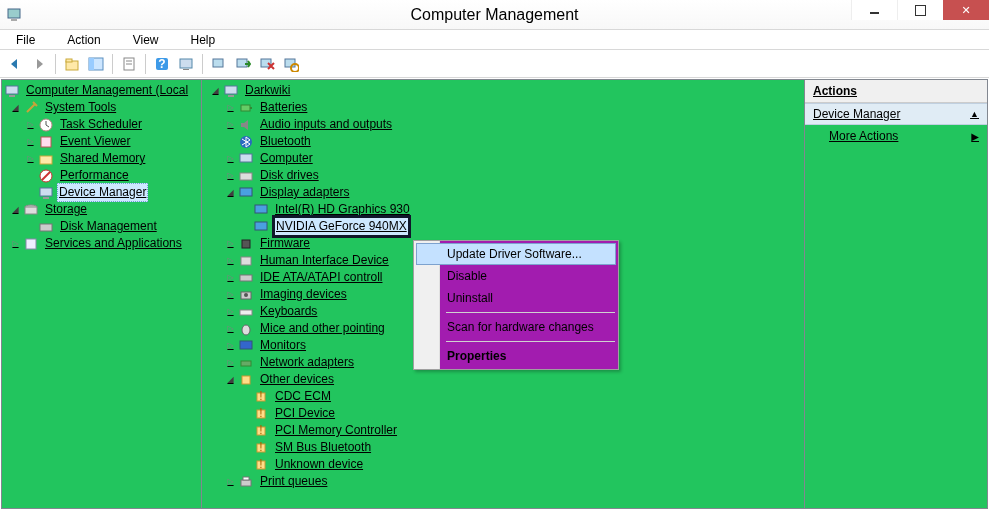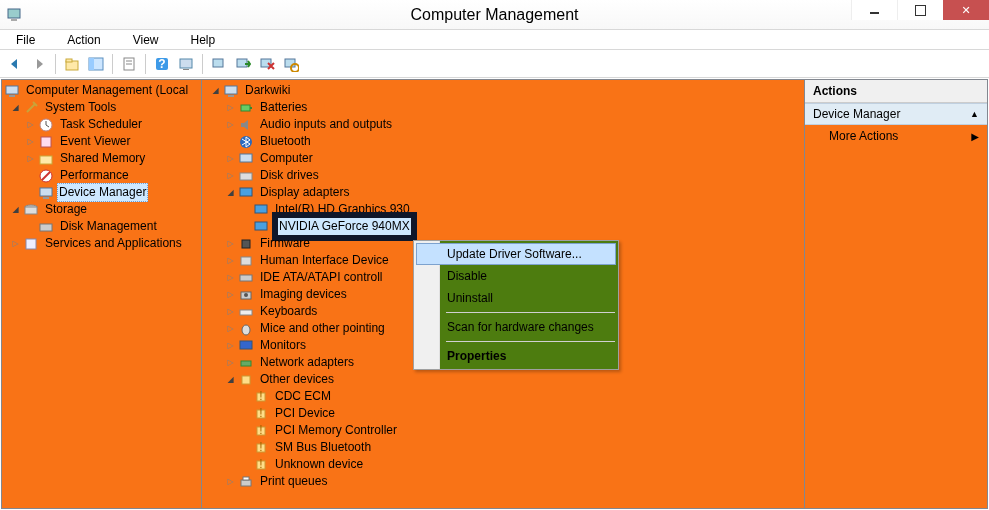--- a/index.html
+++ b/index.html
@@ -17,41 +17,41 @@
 .winbtn.close::before{content:"✕";font-size:11px;color:#fff;}
 
 .menubar { height: 20px; border-bottom:1px solid #d8d8d8; display:flex; align-items:center; padding-left:8px; gap:16px;}
 .menubar span { padding:2px 8px; cursor:default; }
 
 .toolbar { height: 28px; border-bottom:1px solid #d8d8d8; display:flex; align-items:center; padding:0 4px; gap:2px;}
 .tbtn { width:22px;height:22px; display:flex;align-items:center;justify-content:center; border:1px solid transparent;}
 .tsep{width:1px;height:20px;background:#ccc;margin:0 3px;}
 
 .workspace { display:flex; height: calc(510px - 30px - 20px - 28px); }
-.pane { border:1px solid #828790; background:#f97316; overflow:hidden; position:relative;}
+.pane { border:1px solid #828790; background:#22c55e; overflow:hidden; position:relative;text-decoration:underline;}
 .pane.left{width:200px; margin:1px 0 1px 1px; border-right:none;}
 .pane.mid{flex:1; margin:1px 0;}
 .pane.right{width:183px; margin:1px 1px 1px 0; border-left:none;}
 
 .tree { padding:2px 0 2px 2px; white-space:nowrap; line-height:17px;}
 .row { display:flex; align-items:center; height:17px; cursor:default;}
 .tw { width:15px; height:15px; display:flex;align-items:center;justify-content:center; color:#595959; font-size:10px;}
 .tw.open::before{content:"◢";color:#404040;font-size:8px;}
 .tw.closed::before{content:"▷";color:#808080;font-size:8px;}
 .ico{width:16px;height:16px;margin-right:3px;display:flex;align-items:center;justify-content:center;font-size:11px;}
 .lbl{padding:0 2px;}
 .row.sel .lbl{ background:#cde8ff; border:1px dotted #6e9fd4; padding:0 1px;}
 .row:not(.sel) .lbl{border:1px solid transparent;}
-.row.hisel .lbl{ background:#cde8ff; border:6px solid #0f172a; padding:0 1px;}
+.row.hisel .lbl{ background:#cde8ff; border:3px solid #0f172a; padding:0 1px;}
 
 .actions-hdr{background:#f0f0f0;border-bottom:1px solid #ccc;font-weight:bold;padding:4px 8px;}
 .actions-sect{background:#e0ecf5;border-top:1px solid #c0d0e0;border-bottom:1px solid #c0d0e0;padding:3px 8px;display:flex;justify-content:space-between;align-items:center;}
 .actions-item{padding:4px 8px 4px 24px;display:flex;justify-content:space-between;align-items:center;}
 
-.ctxmenu{position:absolute; left:413px; top:240px; width:206px; background:#4d7c0f; border:1px solid #a0a0a0; box-shadow:2px 2px 3px rgba(0,0,0,.25); padding:2px;}
+.ctxmenu{position:absolute; left:413px; top:240px; width:206px; background:#a21caf; border:1px solid #a0a0a0; box-shadow:2px 2px 3px rgba(0,0,0,.25); padding:2px;}
 .ctxitem{height:22px;display:flex;align-items:center;padding-left:30px;border:1px solid transparent;position:relative;}
 .ctxitem.hover{background:#c4e1ff;border:1px solid #7da2ce;}
 .ctxitem.bold{font-weight:bold;}
 .ctxsep{height:1px;background:#d0d0d0;margin:3px 1px 3px 30px;}
 .ctxgutter{position:absolute;left:0;top:0;bottom:0;width:26px;background:#f0f0f0;border-right:1px solid #e0e0e0;}
 
 
 .svg{display:block}
 </style>
 </head>

